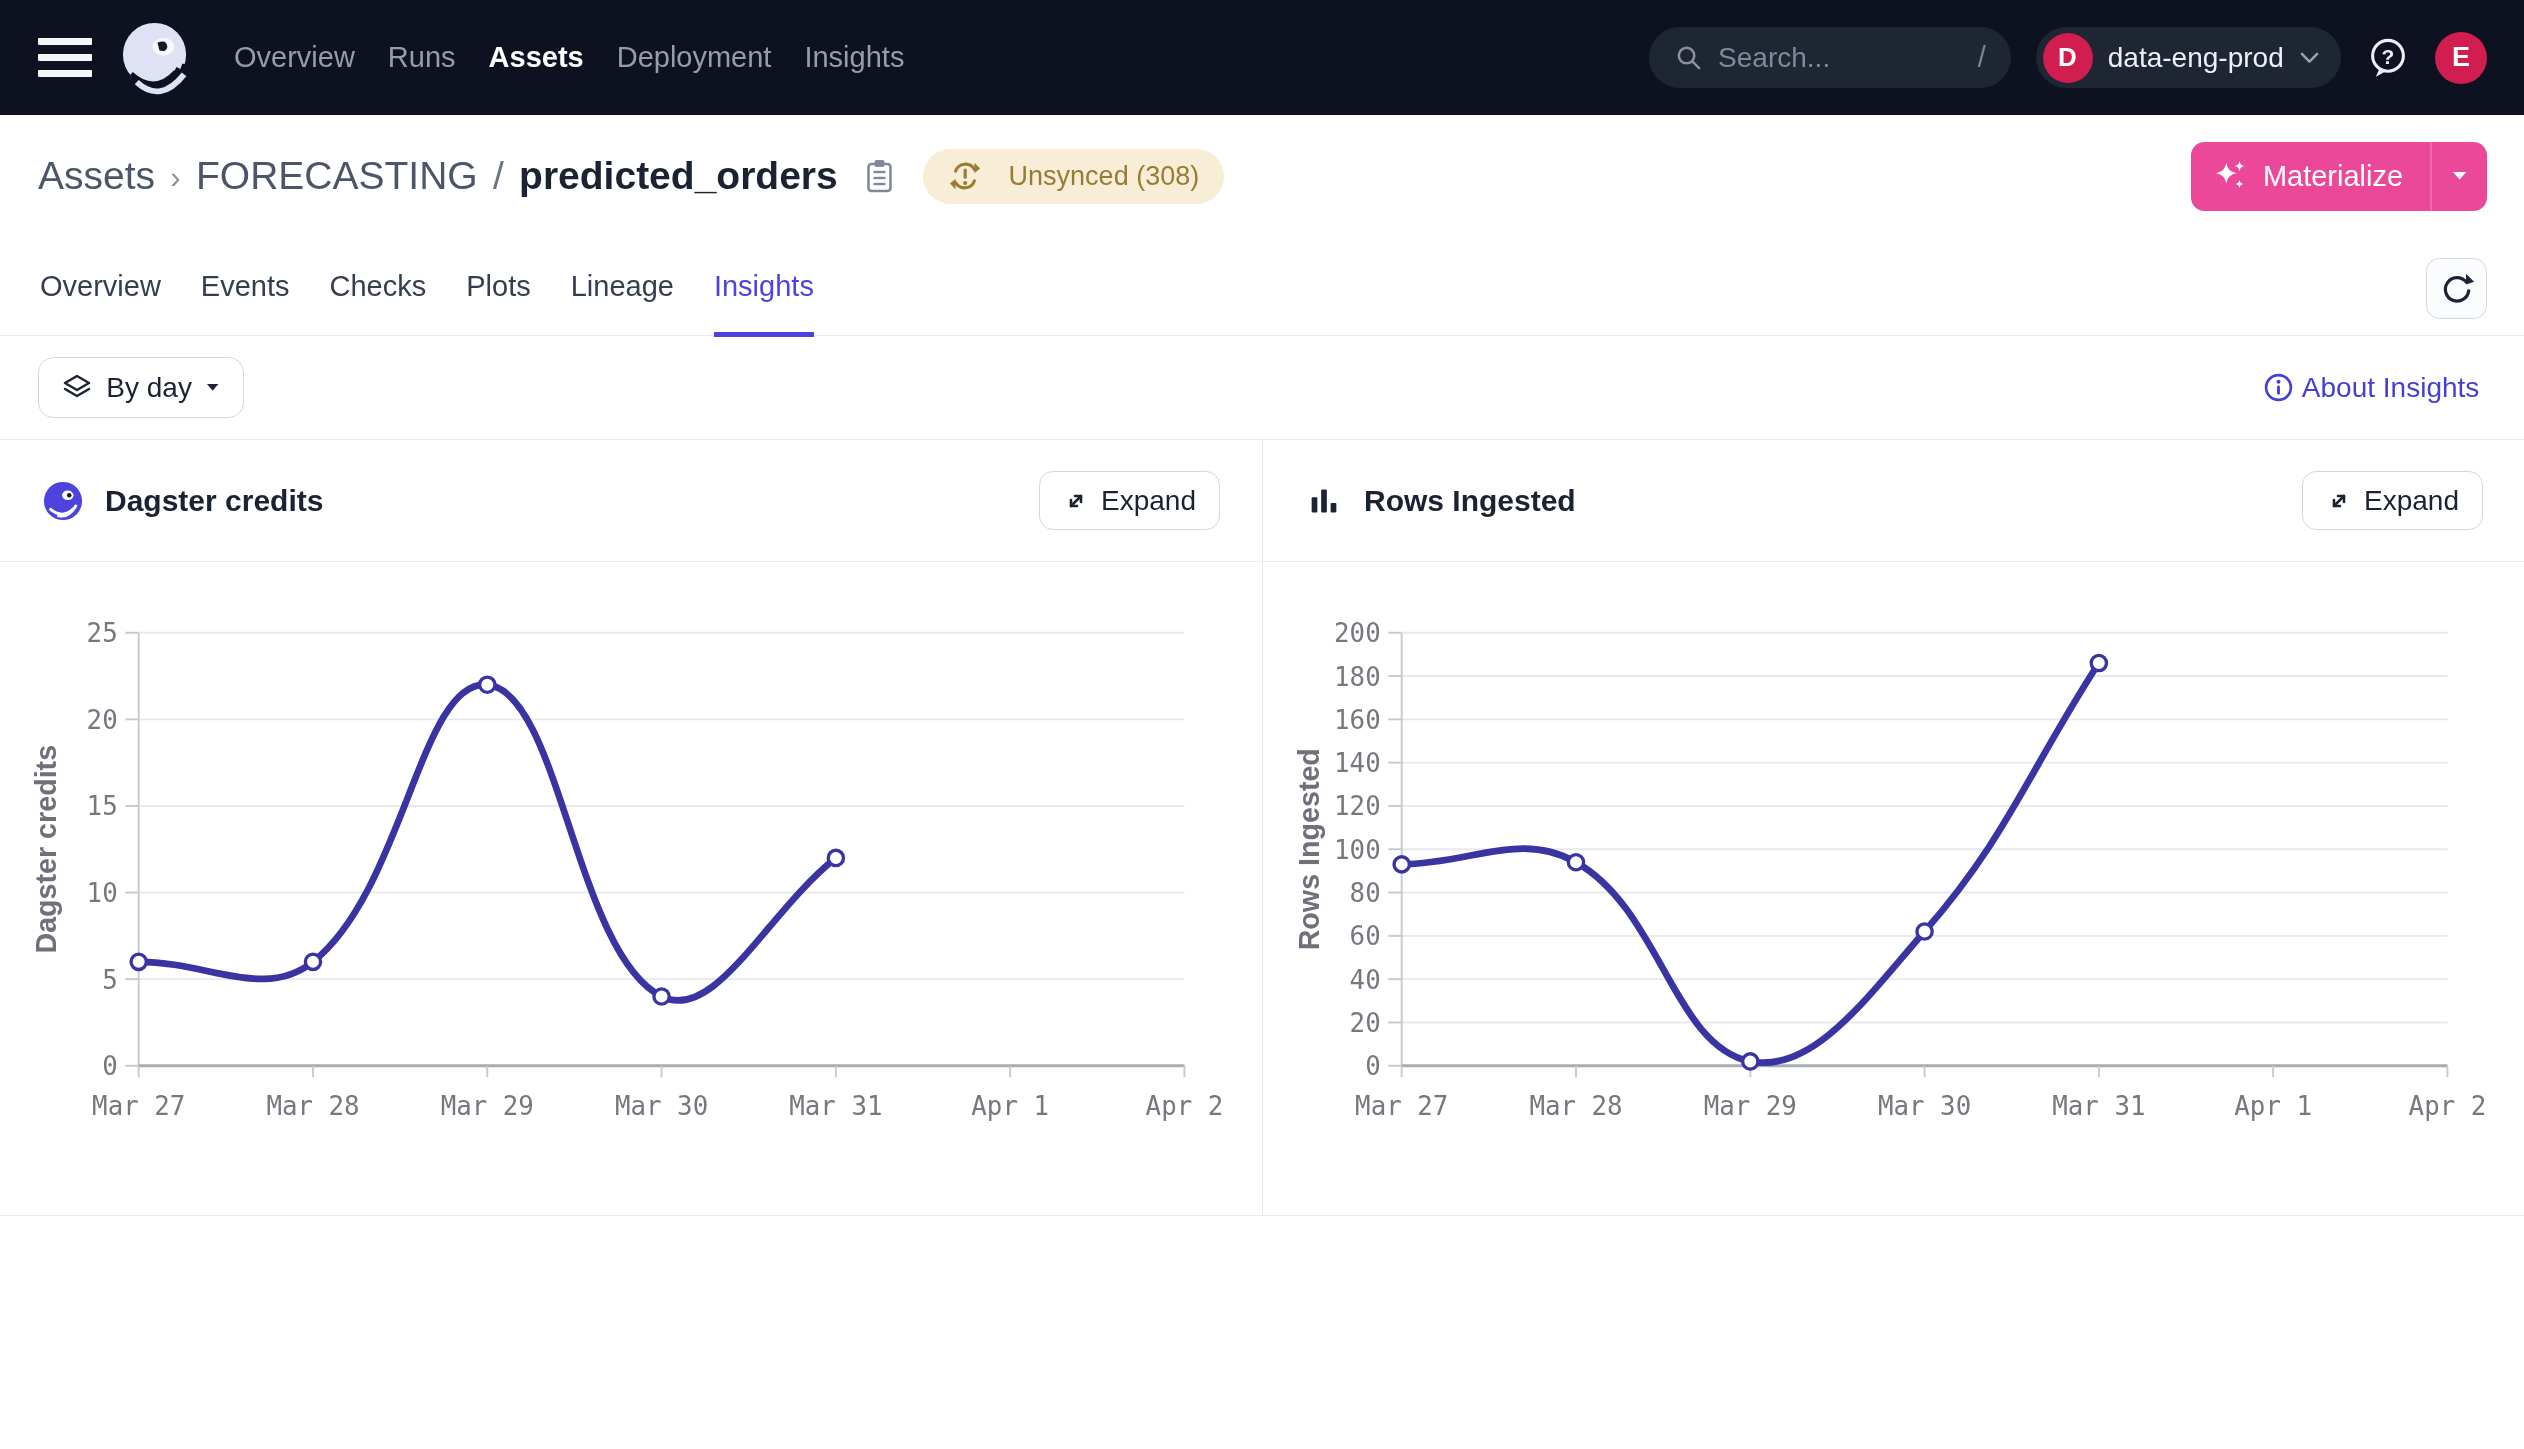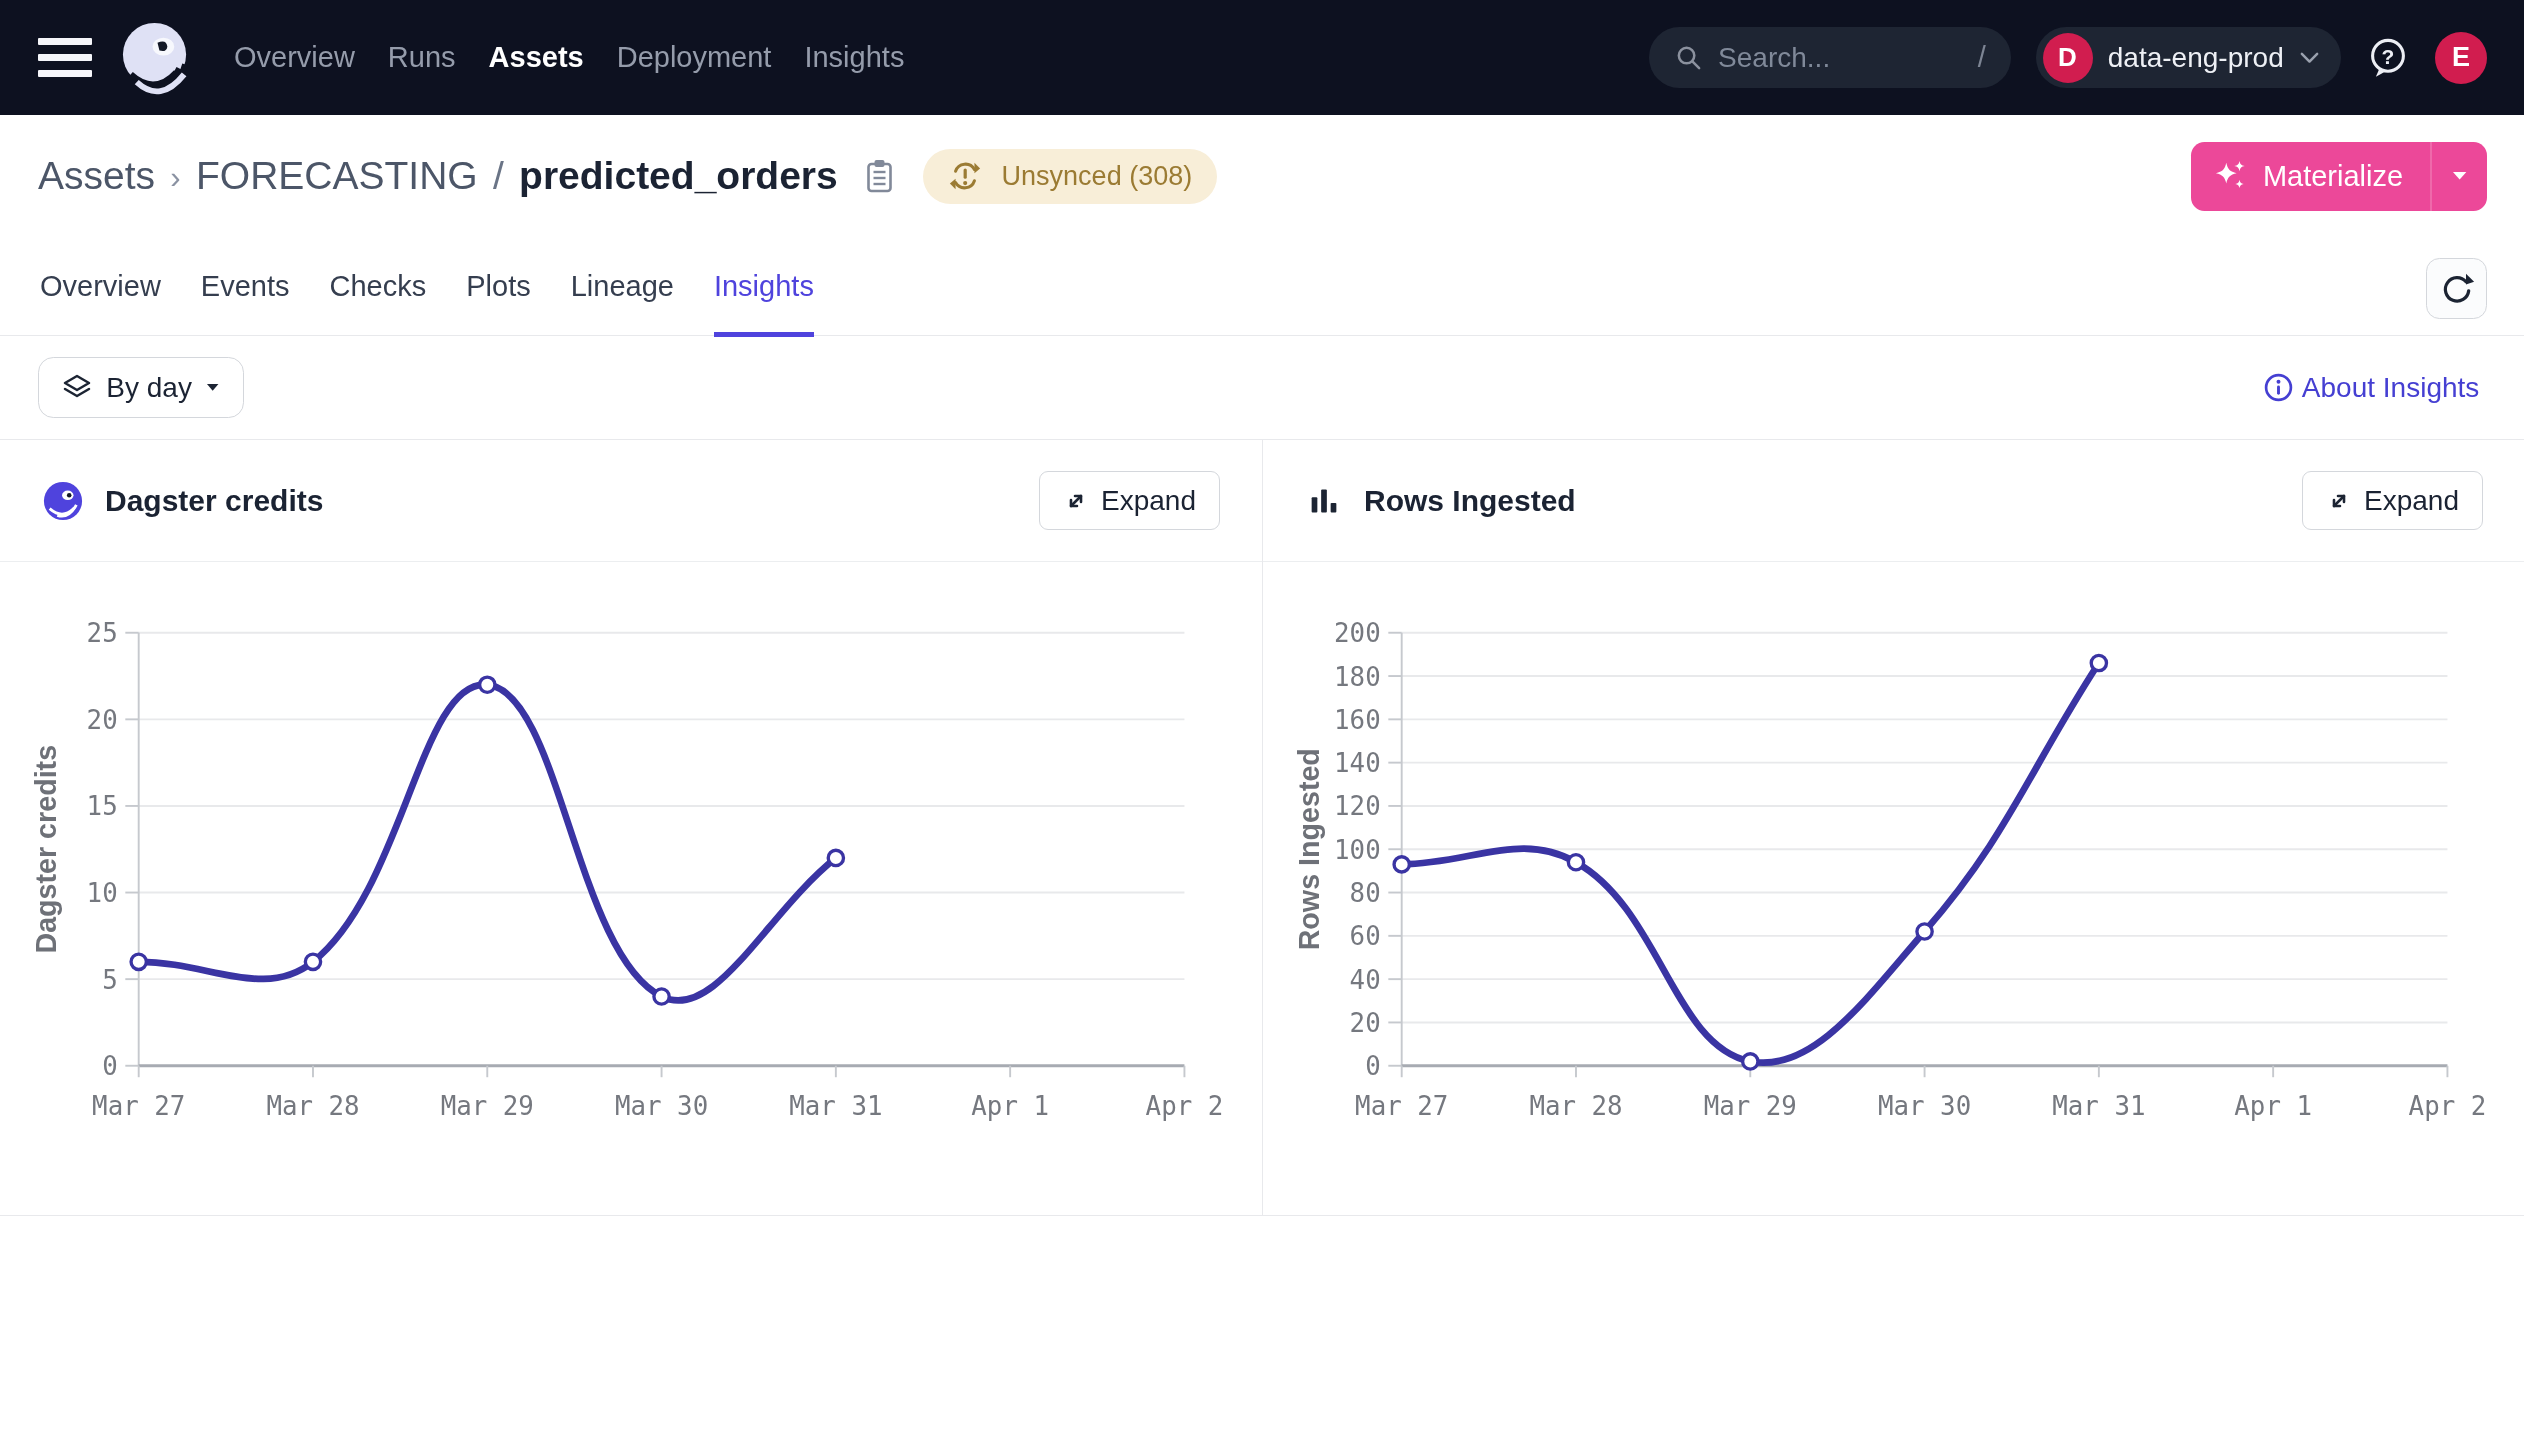--- a/index.html
+++ b/index.html
@@ -42,21 +42,21 @@
 
   
   .crumb-row{ height:122px; display:flex; align-items:center; padding:0 38px; }
   .crumb{ display:flex; align-items:center; gap:15.3px; font-size:39px; }
   .crumb-root{ color:var(--slate); font-weight:500; cursor:pointer; }
   .crumb-sep{ color:#8a92a2; font-size:31px; padding-top:3.8px; }
   .crumb-group{ color:var(--slate); font-weight:500; cursor:pointer; }
   .crumb-slash{ color:#6a7486; font-weight:400; }
   .crumb-asset{ color:var(--ink); font-weight:700; }
   .copy-btn{ margin-left:9.6px; }
-  .badge{ margin-left:27px; height:55px; background:#f8eed8; border-radius:28px; display:flex; align-items:center; gap:20px; padding:0 25px; border:none; cursor:pointer; }
+  .badge{ margin-left:27px; height:55px; background:#f8eed8; border-radius:28px; display:flex; align-items:center; gap:27px; padding:0 25px; border:none; cursor:pointer; }
   .badge span{ color:#9b7b33; font-size:27px; }
   .materialize{ margin-left:auto; display:flex; align-items:stretch; background:#ec4899; border-radius:13.4px; overflow:hidden; border:none; padding:0; cursor:pointer; }
   .mat-main{ display:flex; align-items:center; gap:15.3px; padding:0 27px 0 23px; height:69px; background:none; border:none; cursor:pointer; }
   .mat-main span{ color:#ffffff; font-size:29px; font-weight:500; font-family:inherit; }
   .mat-divider{ width:1.9px; background:rgba(255,255,255,0.18); }
   .mat-caret{ width:55px; display:flex; align-items:center; justify-content:center; background:none; border:none; cursor:pointer; }
 
   
   .tabs-row{ height:99px; border-bottom:1.9px solid var(--border); display:flex; gap:40px; padding:0 40px; position:relative; }
   .tab{ display:flex; align-items:center; font-size:29px; color:#353e4f; font-weight:500; cursor:pointer; position:relative; background:none; border:none; font-family:inherit; }
@@ -70,21 +70,21 @@
   .about-link{ margin-left:auto; display:flex; align-items:center; gap:8px; color:var(--link); font-size:28px; font-weight:500; background:none; border:none; cursor:pointer; margin-right:7.7px; font-family:inherit; }
   .metrics-dd{ width:562px; height:65px; background:#fff; border:1.9px solid var(--btn-border); border-radius:17px; display:flex; align-items:center; gap:15.3px; padding:0 27px; font-size:28px; font-weight:500; color:var(--ink); cursor:pointer; font-family:inherit; }
   .metrics-dd .dd-chevron{ margin-left:auto; }
 
   
   .charts-row{ height:777px; border-top:1.9px solid var(--border); border-bottom:1.9px solid var(--border); display:flex; }
   .panel{ flex:1 1 0; min-width:0; display:flex; flex-direction:column; }
   .panel + .panel{ border-left:1.9px solid var(--border); }
   .panel-header{ height:122px; display:flex; align-items:center; padding:0 42px; border-bottom:1.9px solid #eceef0; }
   .panel-title{ margin-left:21px; font-size:30px; font-weight:700; color:var(--ink); }
-  .expand-btn{ margin-left:auto; height:59px; background:#fff; border:1.9px solid var(--btn-border); border-radius:9px; display:flex; align-items:center; gap:12.4px; padding:16px 23px; font-size:28px; color:var(--ink); cursor:pointer; font-family:inherit; }
+  .expand-btn{ margin-left:auto; height:59px; background:#fff; border:1.9px solid var(--btn-border); border-radius:14px; display:flex; align-items:center; gap:12.4px; padding:16px 23px; font-size:28px; color:var(--ink); cursor:pointer; font-family:inherit; }
   .plot{ height:650px; width:100%; }
   .plot svg text{ font-family:"DejaVu Sans Mono", monospace; }
   .plot svg text.axis-title{ font-family:"Liberation Sans", sans-serif; font-weight:700; }
 </style>
 </head>
 <body>
 
 <header class="nav">
   <button class="hamburger">
       <span></span>

